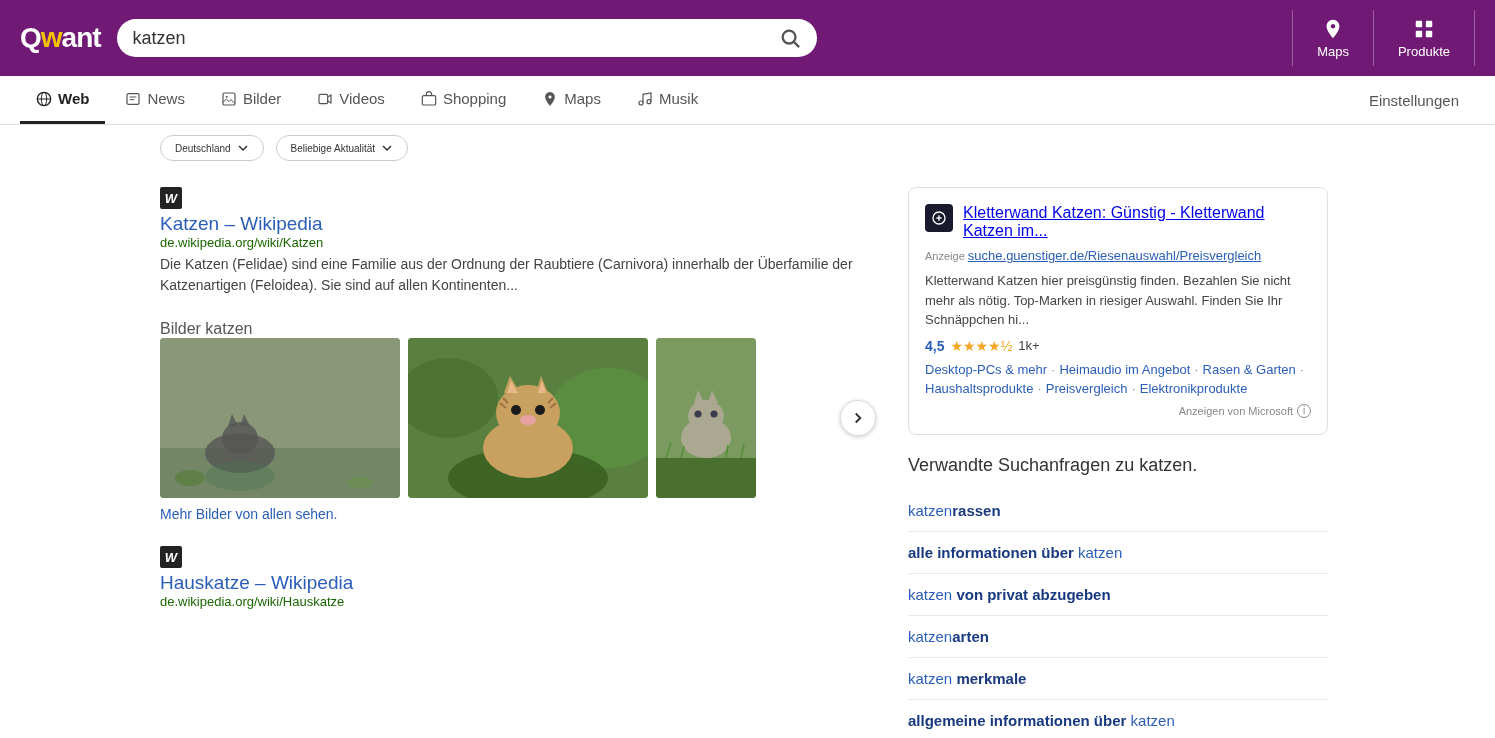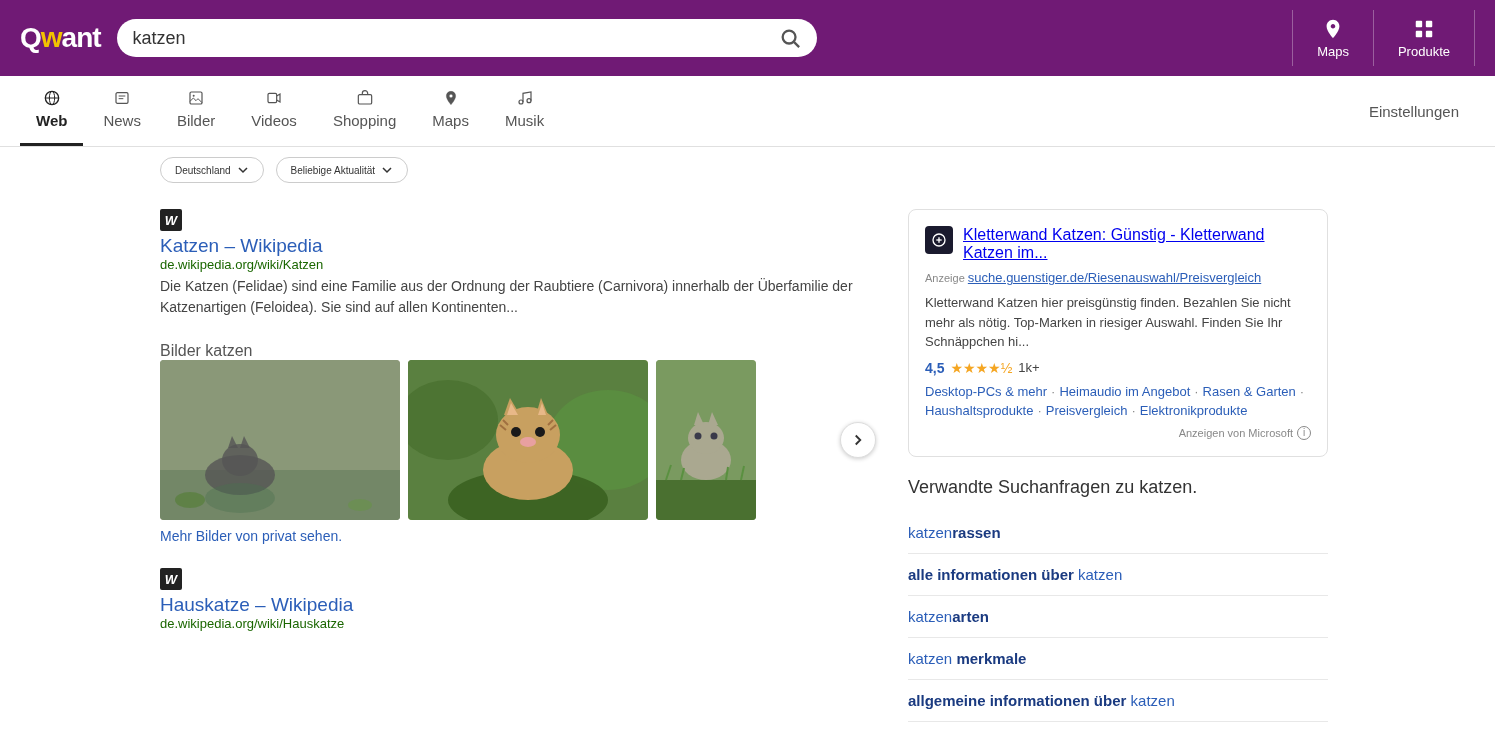--- a/index.html
+++ b/index.html
@@ -83,21 +83,20 @@
       display: flex;
       align-items: center;
       gap: 6px;
       padding: 14px 16px;
       font-size: 15px;
       color: #555;
       cursor: pointer;
       border-bottom: 3px solid transparent;
       text-decoration: none;
       white-space: nowrap;
-      flex-direction: column;
     }
     .nav-tab.active {
       color: #222;
       border-bottom: 3px solid #222;
       font-weight: 600;
     }
     .nav-tab svg { width: 16px; height: 16px; fill: currentColor; }
     .nav-settings {
       margin-left: auto;
       padding: 14px 16px;
@@ -500,21 +499,21 @@
             <line x1="70" y1="120" x2="72" y2="107" stroke="#5a9040" stroke-width="2"></line>
             <line x1="85" y1="120" x2="88" y2="106" stroke="#5a9040" stroke-width="2"></line>
           </svg>
         </div>
         <div class="next-arrow">
           <svg viewBox="0 0 24 24" width="18" height="18" fill="none" stroke="#333" stroke-width="2.5">
             <polyline points="9,6 15,12 9,18"></polyline>
           </svg>
         </div>
       </div>
-      <a class="more-images" href="#">Mehr Bilder von privat sehen.</a>
+      <a class="more-images" href="#">Mehr Bilder von allen sehen.</a>
     </div>
 
     <div class="result-item result-item2">
       <div class="result-source">
         <div class="wiki-icon">W</div>
       </div>
       <div class="result-title">
         <a href="#">Hauskatze – Wikipedia</a>
       </div>
       <div class="result-url">de.wikipedia.org/wiki/Hauskatze</div>
@@ -569,20 +568,23 @@
     <div class="related-section">
       <div class="related-heading">Verwandte Suchanfragen zu katzen.</div>
 
       <a class="related-item" href="#">
         <span class="normal">katzen</span><span class="bold">rassen</span>
       </a>
       <a class="related-item" href="#">
         <span class="bold">alle informationen über</span><span class="normal"> katzen</span>
       </a>
       <a class="related-item" href="#">
+        <span class="normal">katzen </span><span class="bold">von privat abzugeben</span>
+      </a>
+      <a class="related-item" href="#">
         <span class="normal">katzen</span><span class="bold">arten</span>
       </a>
       <a class="related-item" href="#">
         <span class="normal">katzen </span><span class="bold">merkmale</span>
       </a>
       <a class="related-item" href="#">
         <span class="bold">allgemeine informationen über</span><span class="normal"> katzen</span>
       </a>
 
     </div>

